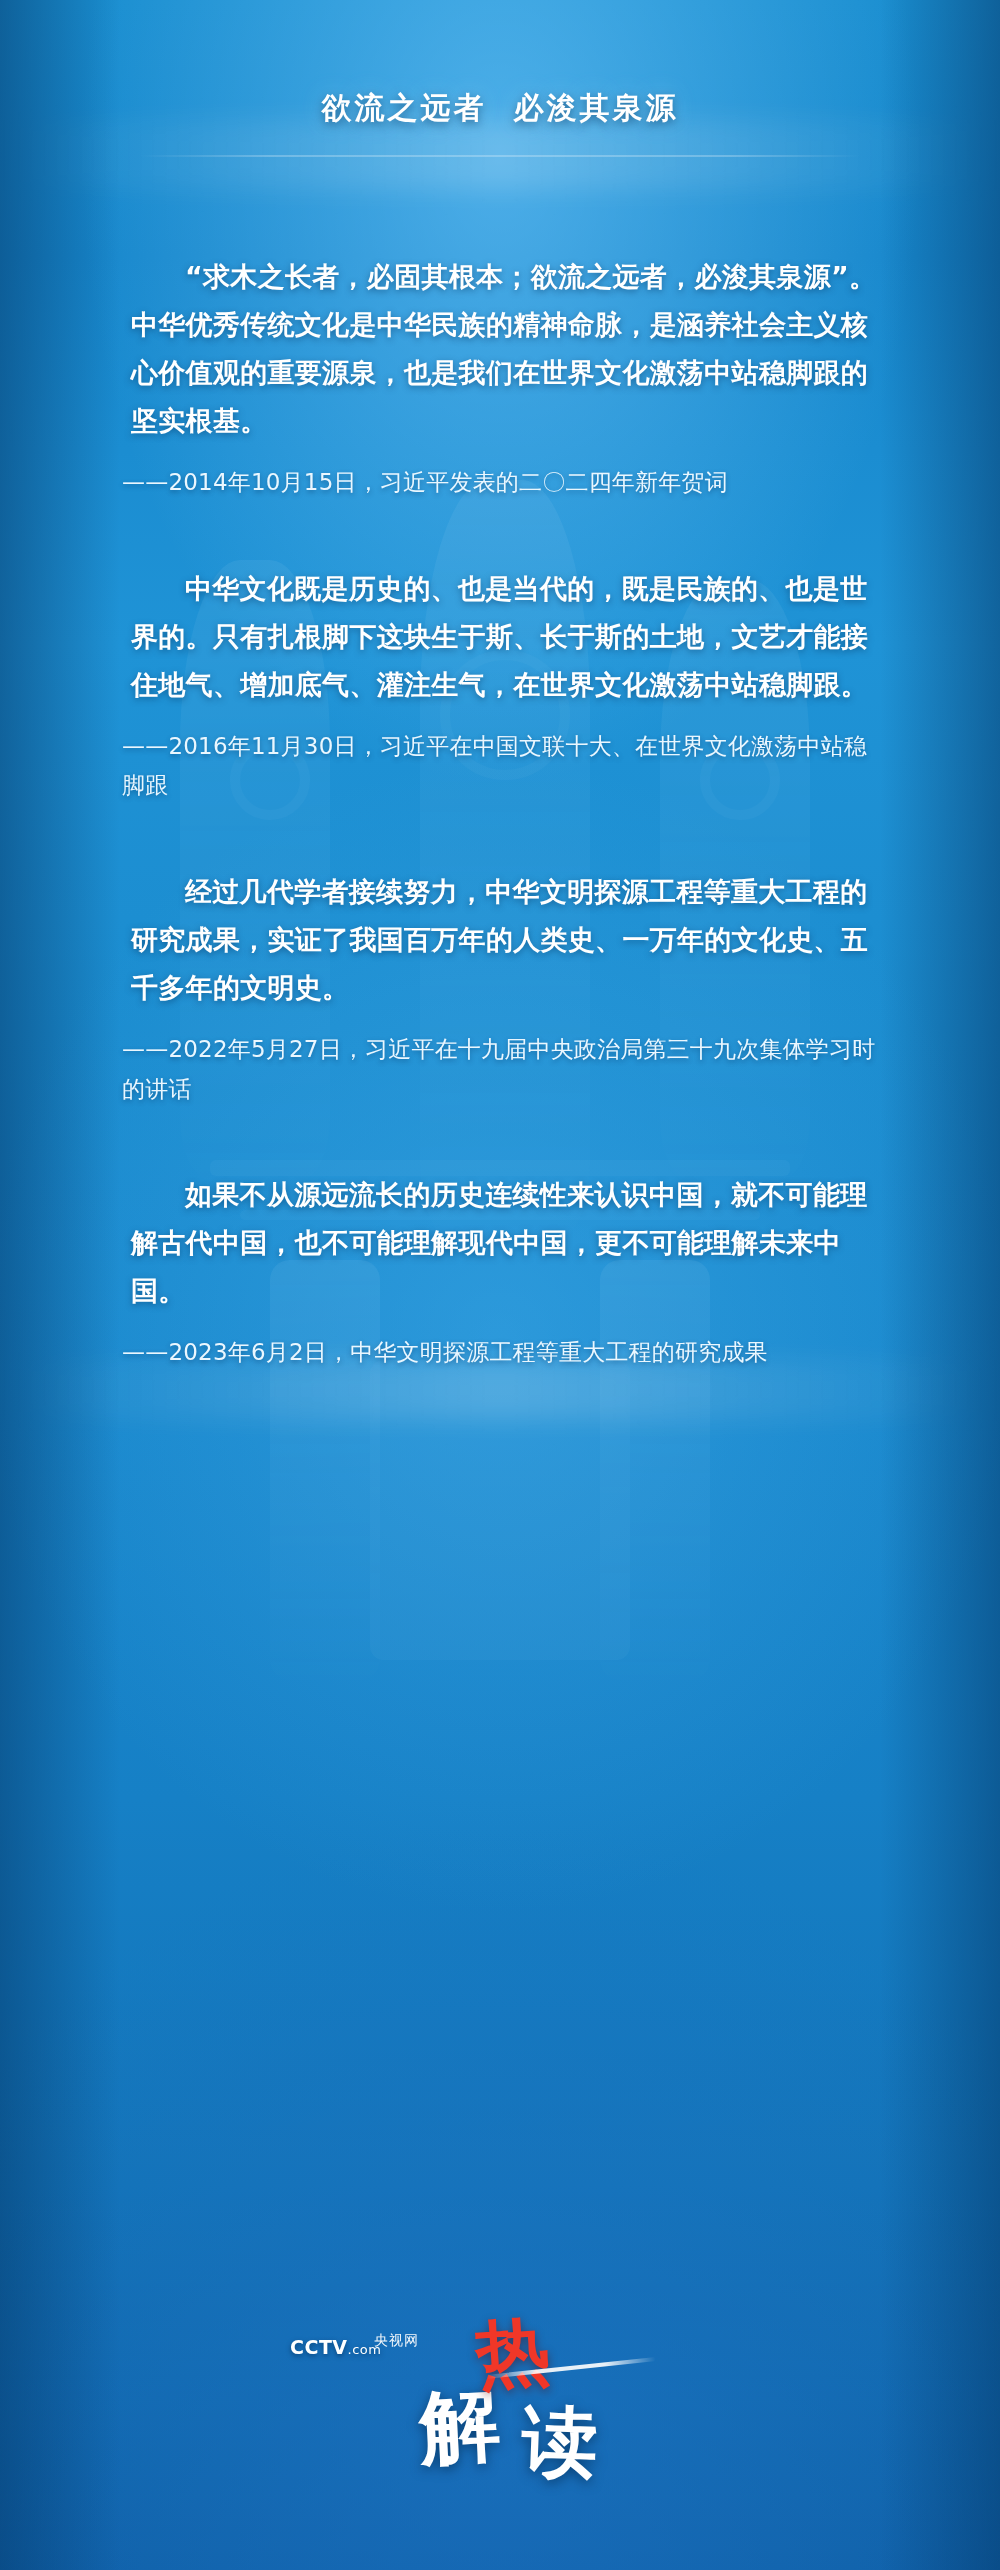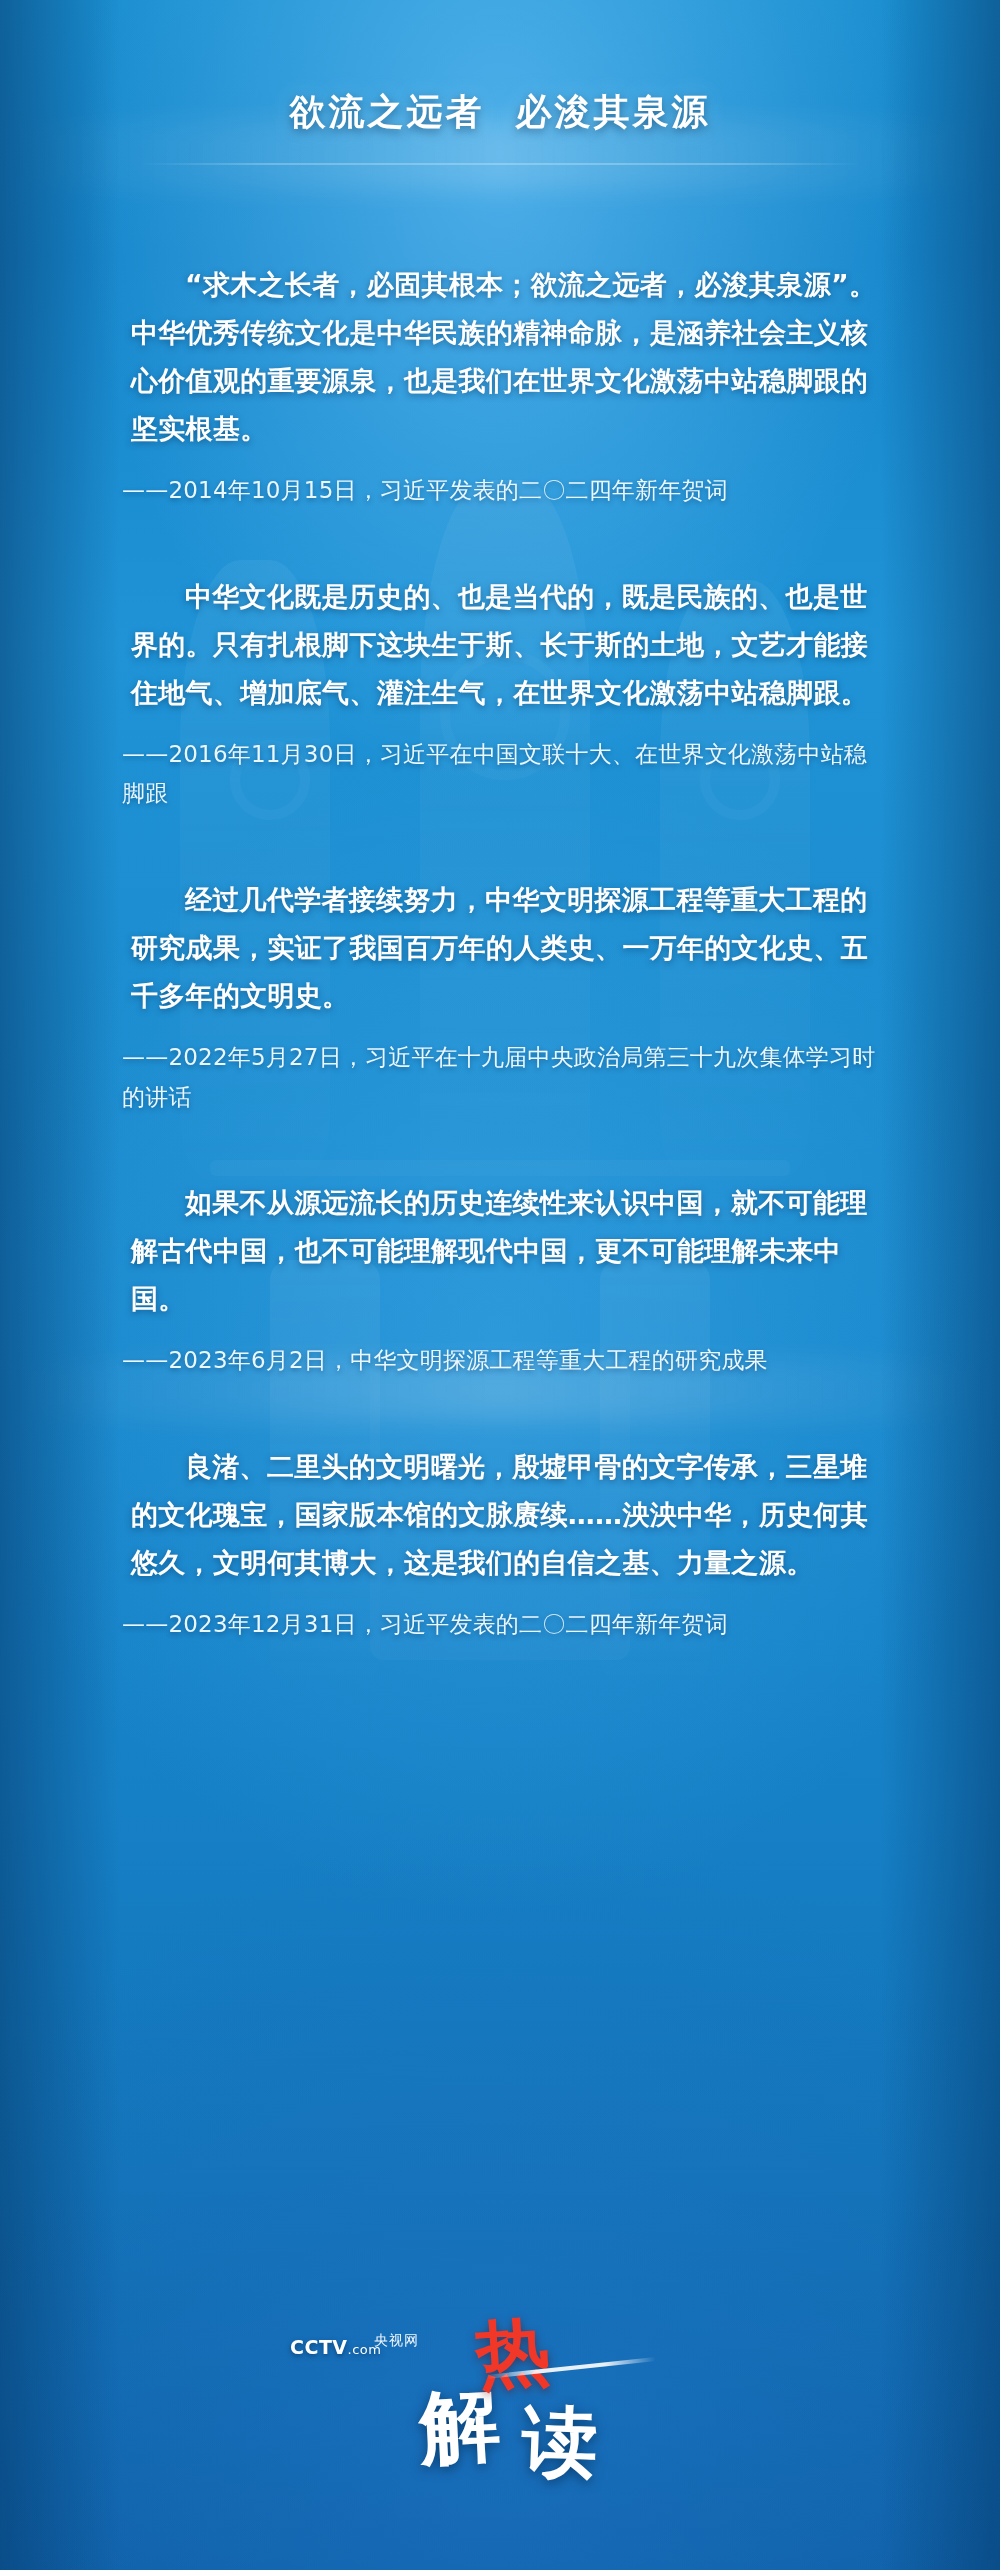--- a/index.html
+++ b/index.html
@@ -72,21 +72,21 @@
   
   .title-wrap {
     position: relative;
     padding-top: 88px;
     text-align: center;
   }
   .title {
     display: inline-block;
     font-family: "DejaVu Serif", "Liberation Serif", serif;
     font-weight: 700;
-    font-size: 36px;
+    font-size: 30px;
     letter-spacing: 3px;
     color: #ffffff;
     text-shadow: 0 3px 10px rgba(0,40,80,0.55), 0 0 22px rgba(150,225,255,0.45);
     white-space: pre;
   }
   .title-underline {
     margin: 26px auto 0;
     width: 720px;
     height: 2px;
     background: linear-gradient(90deg, rgba(255,255,255,0), rgba(255,255,255,0.55) 18%, rgba(255,255,255,0.55) 82%, rgba(255,255,255,0));
@@ -246,24 +246,20 @@
     <div class="quote-block">
       <div class="quote-text">经过几代学者接续努力，中华文明探源工程等重大工程的研究成果，实证了我国百万年的人类史、一万年的文化史、五千多年的文明史。</div>
       <div class="quote-source">——2022年5月27日，习近平在十九届中央政治局第三十九次集体学习时的讲话</div>
     </div>
 
     <div class="quote-block">
       <div class="quote-text">如果不从源远流长的历史连续性来认识中国，就不可能理解古代中国，也不可能理解现代中国，更不可能理解未来中国。</div>
       <div class="quote-source">——2023年6月2日，中华文明探源工程等重大工程的研究成果</div>
     </div>
 
-    <div class="quote-block">
-      <div class="quote-text">良渚、二里头的文明曙光，殷墟甲骨的文字传承，三星堆的文化瑰宝，国家版本馆的文脉赓续……泱泱中华，历史何其悠久，文明何其博大，这是我们的自信之基、力量之源。</div>
-      <div class="quote-source">——2023年12月31日，习近平发表的二〇二四年新年贺词</div>
-    </div>
 
   </div>
 
   <div class="footer">
     <div class="brand-row">
       <div class="cctv-mark">
         <span>CCTV</span><span class="dotcom">.com</span>
       </div>
       <div class="cctv-sub">央视网</div>
 

